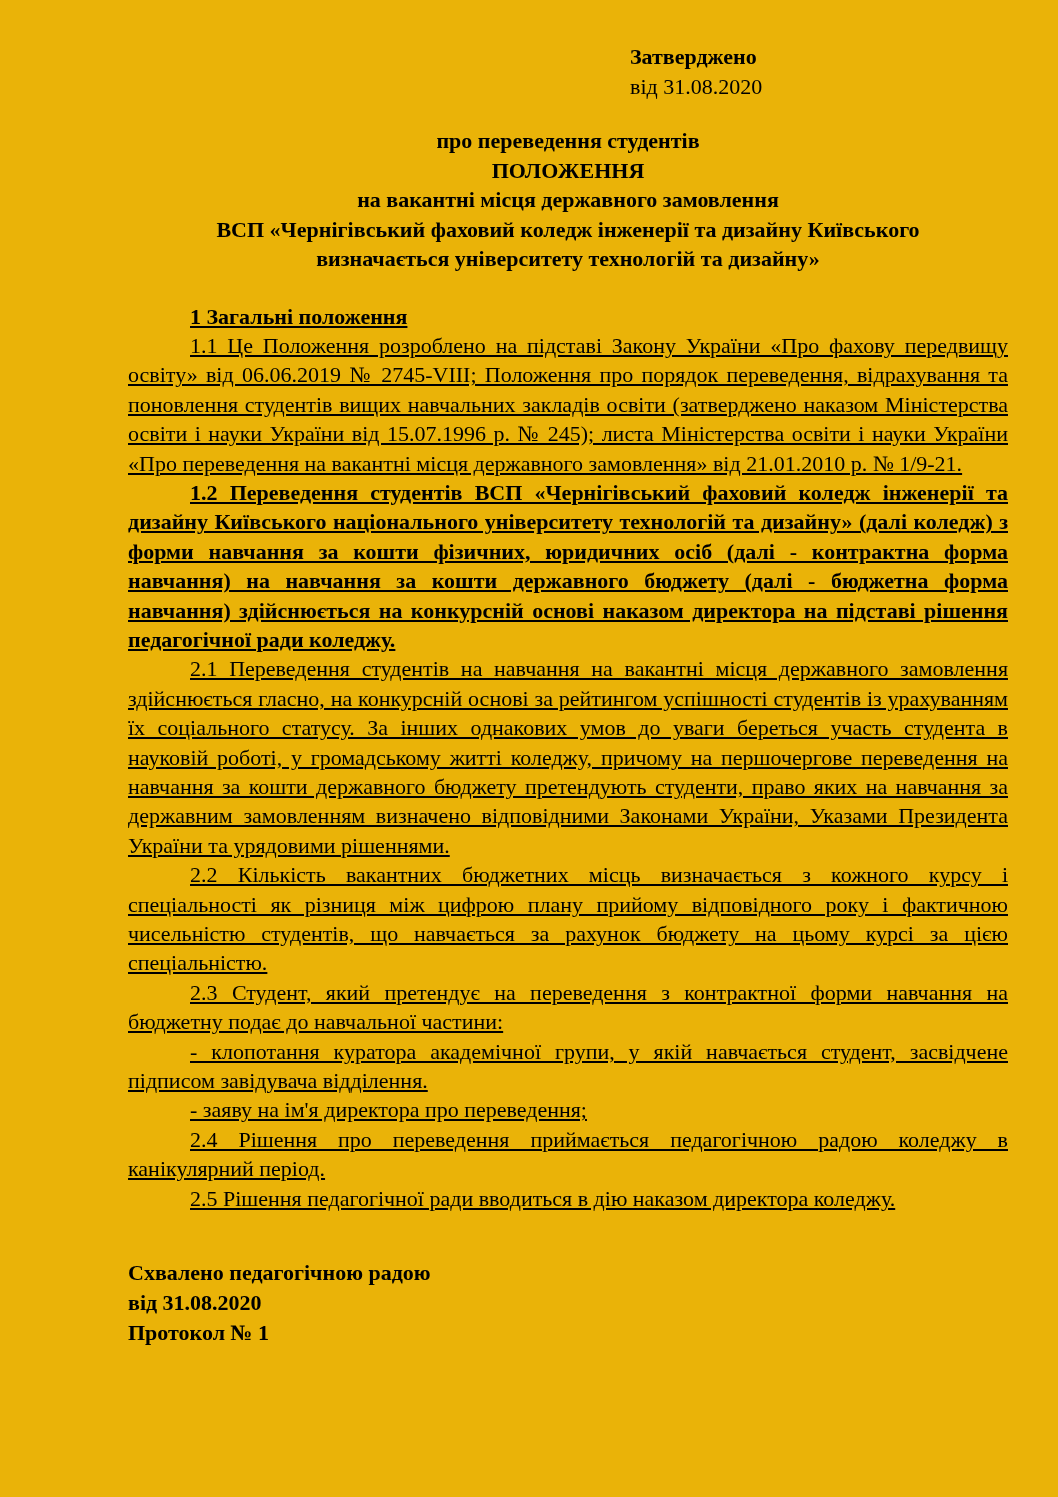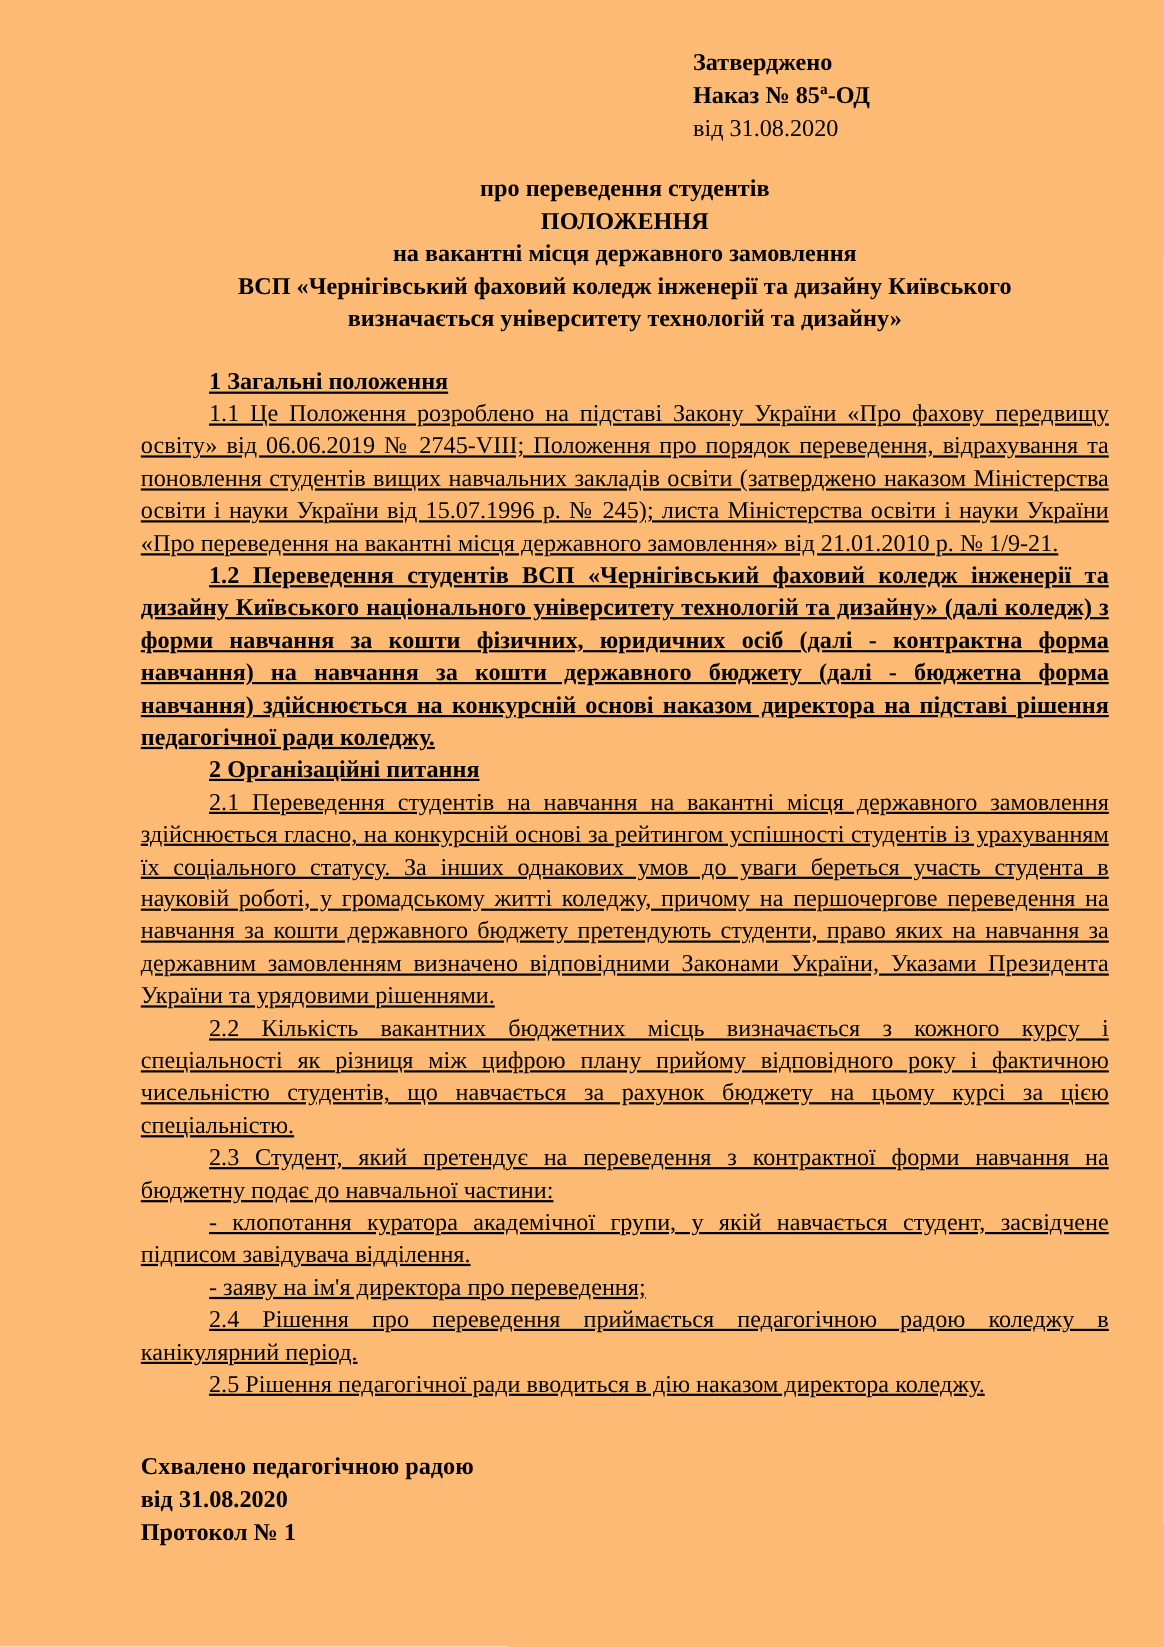--- a/index.html
+++ b/index.html
@@ -5,21 +5,21 @@
   html, body {
     margin: 0;
     padding: 0;
     background: #ffffff;
   }
   .page {
     position: relative;
     width: 1058px;
     height: 1497px;
     box-sizing: border-box;
-    background: #fdba74;
+    background: #eab308;
     color: #000000;
     font-family: "Liberation Serif", "DejaVu Serif", serif;
     font-size: 22px;
     padding: 42px 50px 0 128px;
     overflow: hidden;
   }
   
   .approval {
     margin-left: 502px;
     line-height: 30px;
@@ -62,38 +62,36 @@
   }
   .approved-footer p { margin: 0; }
 </style>
 </head>
 <body>
 
 <div class="page">
 
   <div class="approval">
     <p class="bold">Затверджено</p>
-    <p class="bold"><span>Наказ № 85</span><sup class="order-sup">а</sup><span>-ОД</span></p>
     <p>від 31.08.2020</p>
   </div>
 
   <div class="doc-title">
     <p>про переведення студентів</p>
     <p>ПОЛОЖЕННЯ</p>
     <p>на вакантні місця державного замовлення</p>
     <p>ВСП «Чернігівський фаховий коледж інженерії та дизайну Київського</p>
     <p>визначається університету технологій та дизайну»</p>
   </div>
 
   <div class="body-text">
     <p class="sec-heading indent mt-line">1 Загальні положення</p>
     <p class="indent">1.1 Це Положення розроблено на підставі Закону України «Про фахову передвищу освіту» від 06.06.2019 № 2745-VIII; Положення про порядок переведення, відрахування та поновлення студентів вищих навчальних закладів освіти (затверджено наказом Міністерства освіти і науки України від 15.07.1996 р. № 245); листа Міністерства освіти і науки України «Про переведення на вакантні місця державного замовлення» від 21.01.2010 р. № 1/9-21.</p>
     <p class="indent bold-para">1.2 Переведення студентів ВСП «Чернігівський фаховий коледж інженерії та дизайну Київського національного університету технологій та дизайну»  (далі коледж) з форми навчання за кошти фізичних, юридичних осіб (далі - контрактна форма навчання) на навчання за кошти державного бюджету (далі - бюджетна форма навчання) здійснюється на конкурсній основі наказом директора на підставі рішення педагогічної ради коледжу.</p>
 
-    <p class="sec-heading indent">2 Організаційні питання</p>
     <p class="indent">2.1 Переведення студентів на навчання на вакантні місця державного замовлення здійснюється гласно, на конкурсній основі за рейтингом успішності студентів із урахуванням їх соціального статусу. За інших однакових умов до уваги береться участь студента в науковій роботі, у громадському житті коледжу, причому на першочергове переведення на навчання за кошти державного бюджету претендують студенти, право яких на навчання за державним замовленням визначено відповідними Законами України, Указами Президента України та урядовими рішеннями.</p>
     <p class="indent">2.2 Кількість вакантних бюджетних місць визначається з кожного курсу і спеціальності як різниця між цифрою плану прийому відповідного року і фактичною чисельністю студентів, що навчається за рахунок бюджету на цьому курсі за цією спеціальністю.</p>
     <p class="indent">2.3 Студент, який претендує на переведення з контрактної форми навчання на бюджетну подає до навчальної частини:</p>
     <p class="indent">- клопотання куратора академічної групи, у якій навчається студент, засвідчене підписом завідувача відділення.</p>
     <p class="indent">- заяву на ім'я директора про переведення;</p>
     <p class="indent">2.4 Рішення про переведення приймається педагогічною радою коледжу в канікулярний період.</p>
     <p class="indent">2.5 Рішення педагогічної ради вводиться в дію наказом директора коледжу.</p>
   </div>
 
   <div class="approved-footer">

